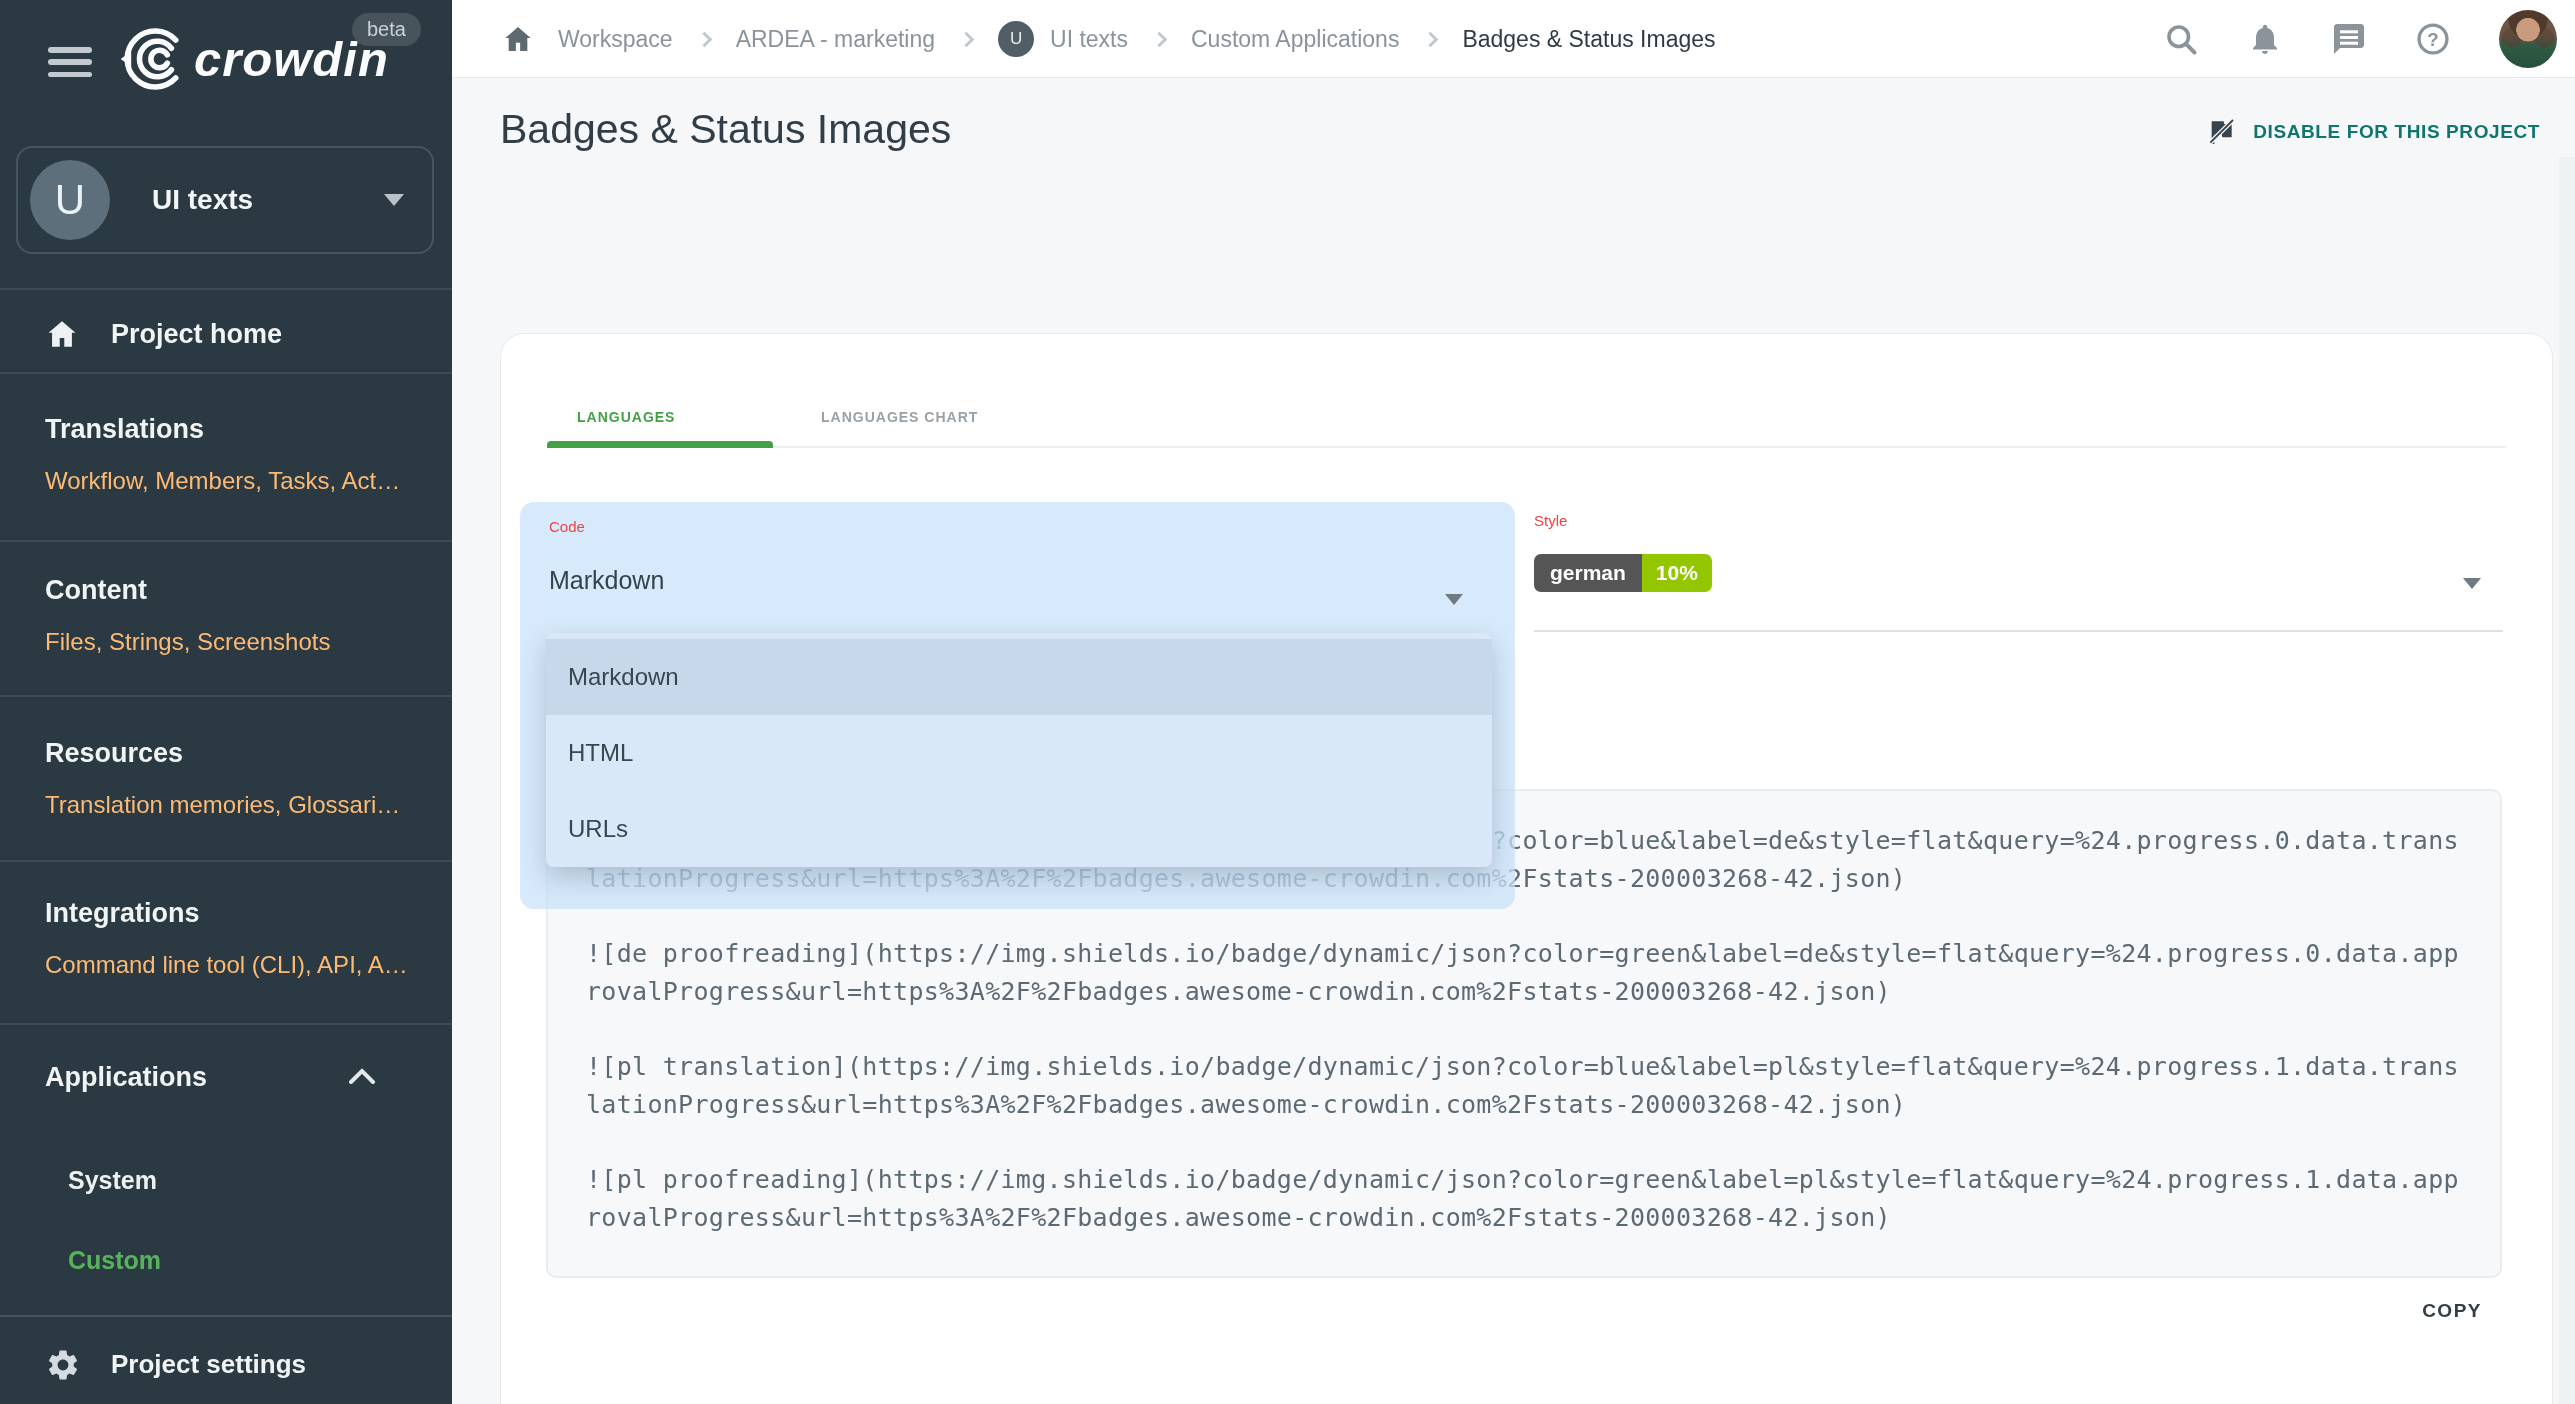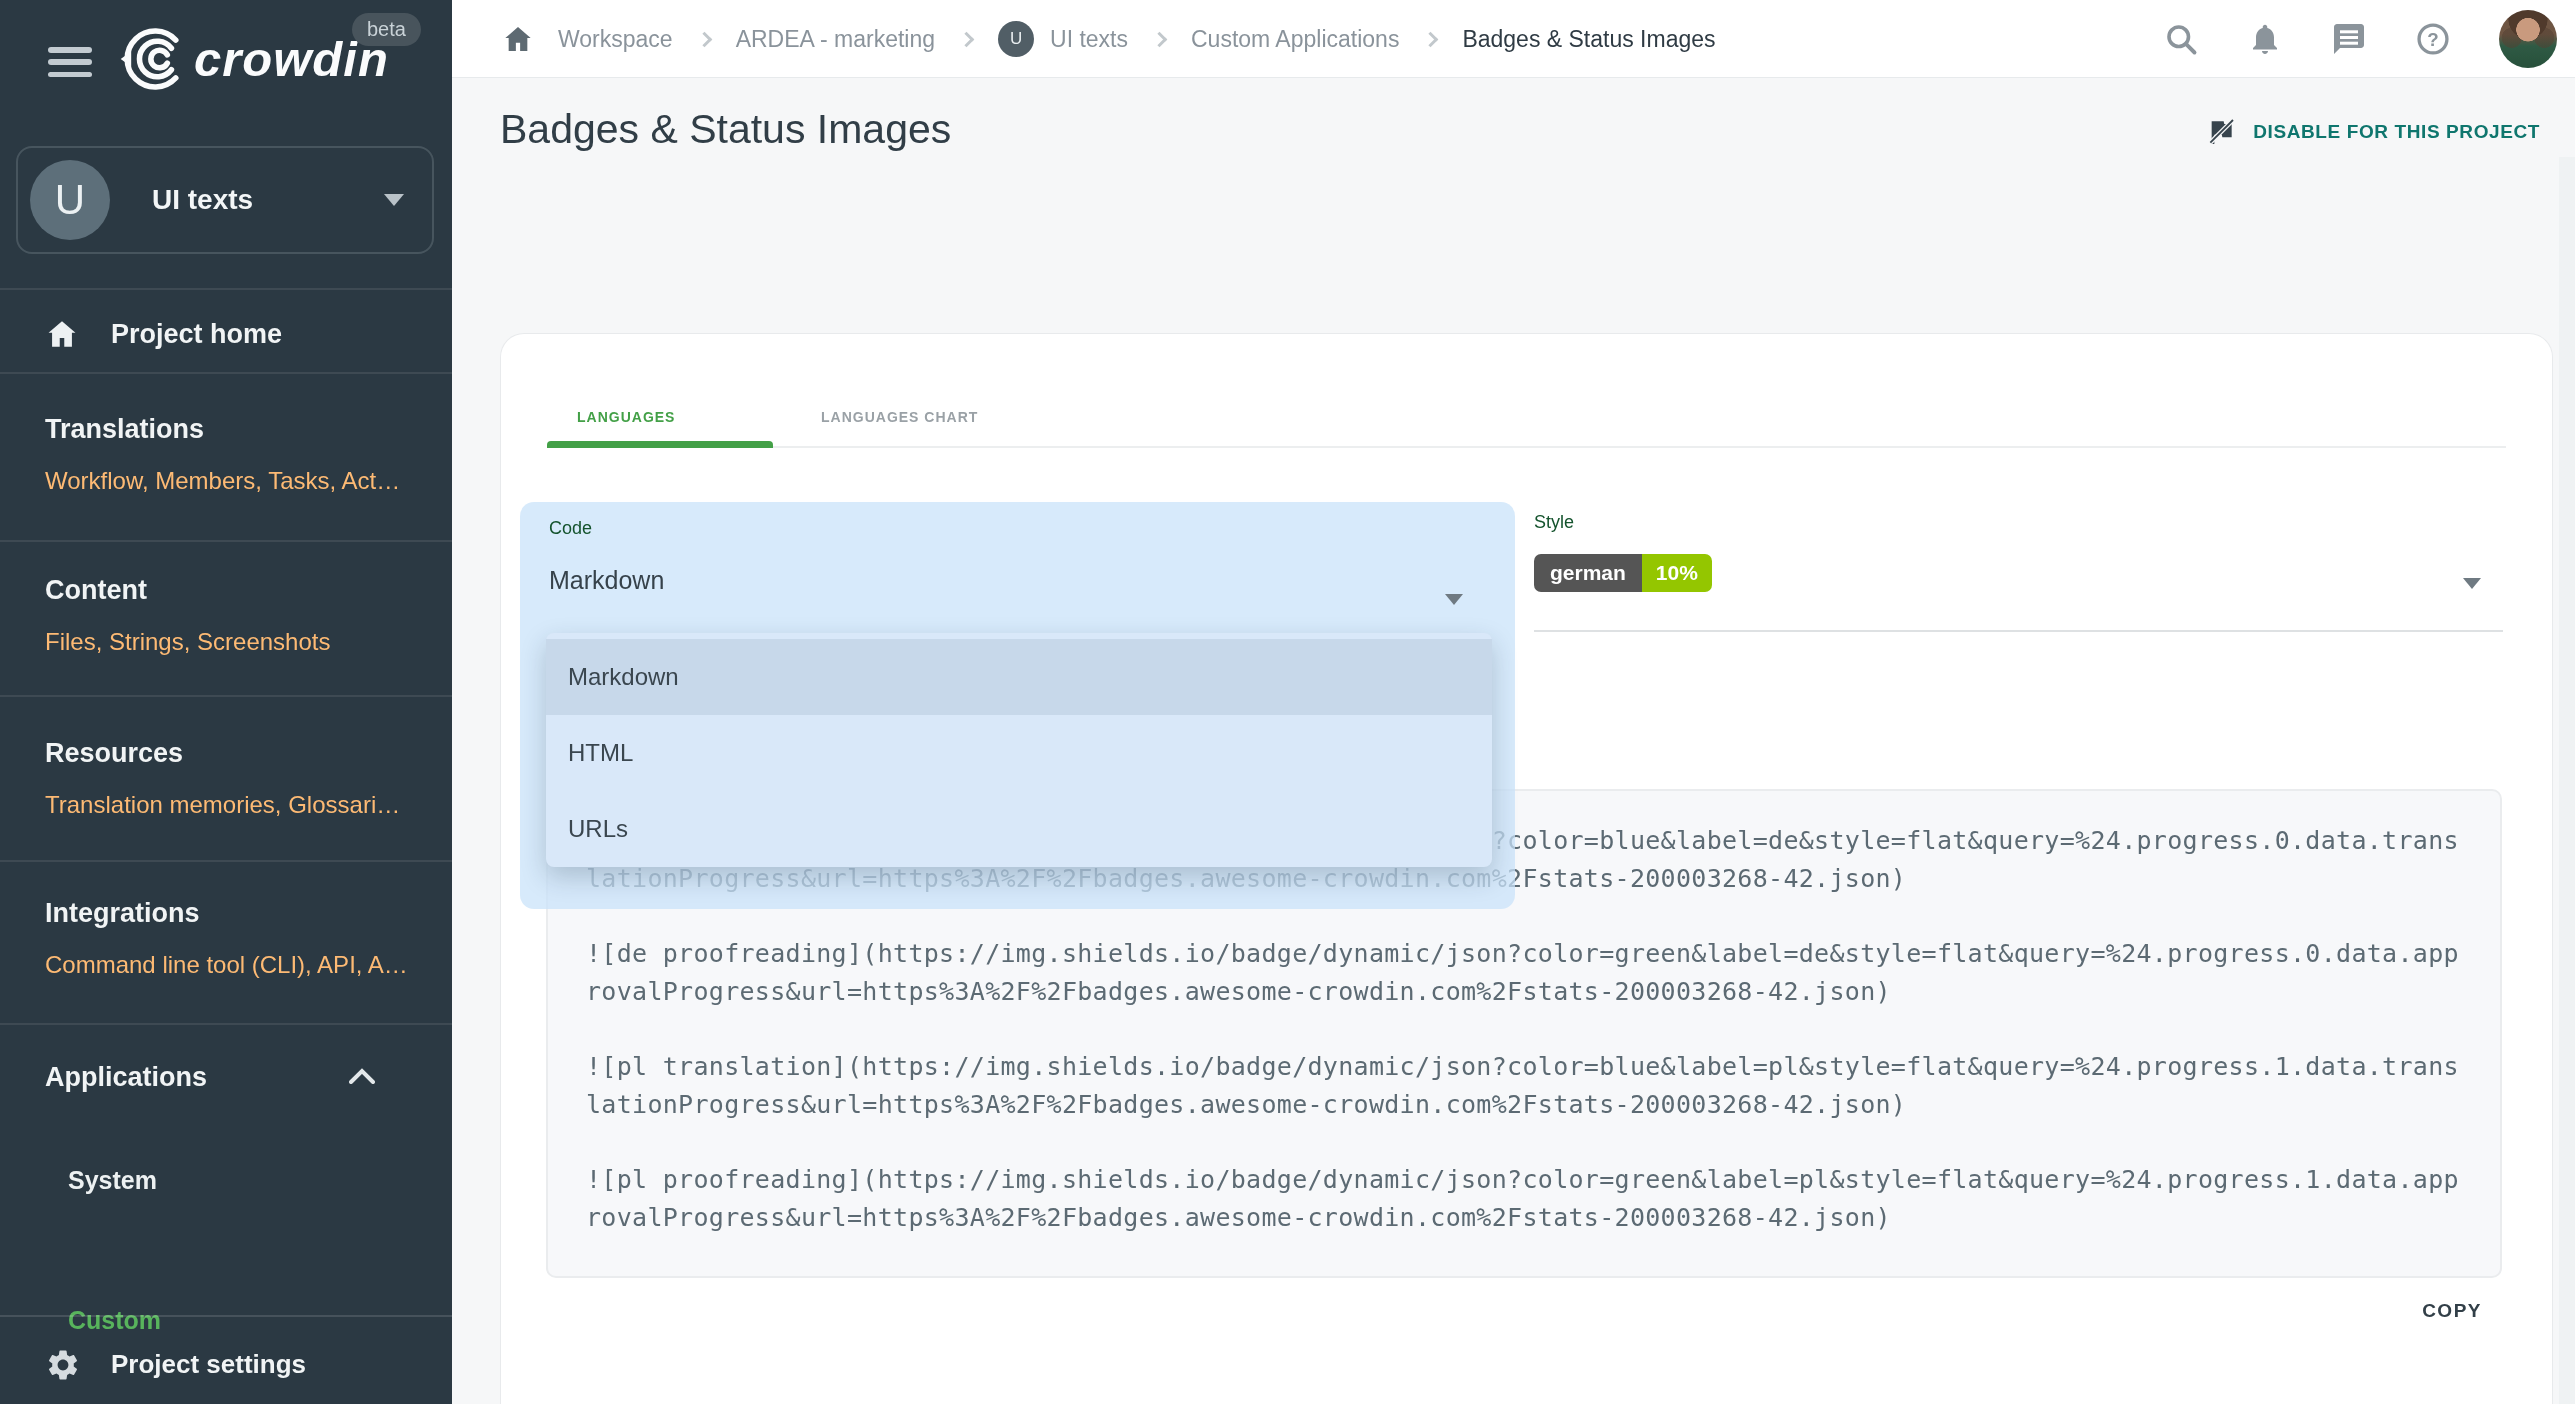--- a/index.html
+++ b/index.html
@@ -85,21 +85,21 @@
 
   
   .code-panel { position:absolute; left:45px; top:455px; width:1956px; height:489px; background:#F7F8FA;
                 border:2px solid #EAECEE; border-radius:10px; padding:31px 38px; z-index:1; }
   .code-group { margin-bottom:37px; }
   .code-line { font-family:"DejaVu Sans Mono", monospace; font-size:25px; letter-spacing:0.3px;
                line-height:38px; color:#5C6A73; white-space:pre; }
 
   
   .style-field { position:absolute; left:1033px; top:178px; width:969px; }
-  .field-label { font-size:18px; color:#14532d; }
+  .field-label { font-size:15px; color:#ef4444; }
   .style-line { position:absolute; left:0; top:118px; width:969px; border-bottom:2px solid #DEE1E3; }
   .shield-badge { position:absolute; left:0; top:42px; height:38px; display:inline-flex;
                   border-radius:7px; overflow:hidden; font-size:21px; font-weight:600; color:#FFFFFF; }
   .shield-badge .sb-left { background:#555555; display:flex; align-items:center; padding:0 16px; }
   .shield-badge .sb-right { background:#94C600; display:flex; align-items:center; padding:0 14px; }
   .style-caret { position:absolute; right:22px; top:66px; width:0; height:0;
                  border-left:9px solid transparent; border-right:9px solid transparent;
                  border-top:11px solid #6F7A82; }
 
   
@@ -188,21 +188,21 @@
     </div>
     <div class="sb-divider" style="top:1023px;"></div>
 
     <div class="sb-sec" style="top:1062px;">
       <div class="sec-title">Applications</div>
       <svg class="chev-up" viewBox="0 0 26 16">
         <path d="M2 14 L13 3 L24 14" stroke="#E3E8EA" stroke-width="4" fill="none" stroke-linecap="round"></path>
       </svg>
     </div>
     <div class="sb-subitem" style="top:1166px;">System</div>
-    <div class="sb-subitem active" style="top:1306px;">Custom</div>
+    <div class="sb-subitem active" style="top:1246px;">Custom</div>
 
     <div class="sb-divider" style="top:1315px; border-top-color:rgba(255,255,255,0.13);"></div>
 
     <div class="sb-row" style="top:1325px; height:79px; padding-left:45px;">
       <svg class="icon-svg" width="36" height="36" viewBox="0 0 24 24">
         <path fill="#D5DBDF" d="M19.14 12.94c.04-.3.06-.61.06-.94 0-.32-.02-.64-.07-.94l2.03-1.58c.18-.14.23-.41.12-.61l-1.92-3.32c-.12-.22-.37-.29-.59-.22l-2.39.96c-.5-.38-1.03-.7-1.62-.94l-.36-2.54c-.04-.24-.24-.41-.48-.41h-3.84c-.24 0-.43.17-.47.41l-.36 2.54c-.59.24-1.13.57-1.62.94l-2.39-.96c-.22-.08-.47 0-.59.22L2.74 8.87c-.12.21-.08.47.12.61l2.03 1.58c-.05.3-.09.63-.09.94s.02.64.07.94l-2.03 1.58c-.18.14-.23.41-.12.61l1.92 3.32c.12.22.37.29.59.22l2.39-.96c.5.38 1.03.7 1.62.94l.36 2.54c.05.24.24.41.48.41h3.84c.24 0 .44-.17.47-.41l.36-2.54c.59-.24 1.13-.56 1.62-.94l2.39.96c.22.08.47 0 .59-.22l1.92-3.32c.12-.22.07-.47-.12-.61l-2.01-1.58zM12 15.6c-1.98 0-3.6-1.62-3.6-3.6s1.62-3.6 3.6-3.6 3.6 1.62 3.6 3.6-1.62 3.6-3.6 3.6z"></path>
       </svg>
       <span class="row-label" style="margin-left:30px; font-size:26px;">Project settings</span>
     </div>
   </aside>

